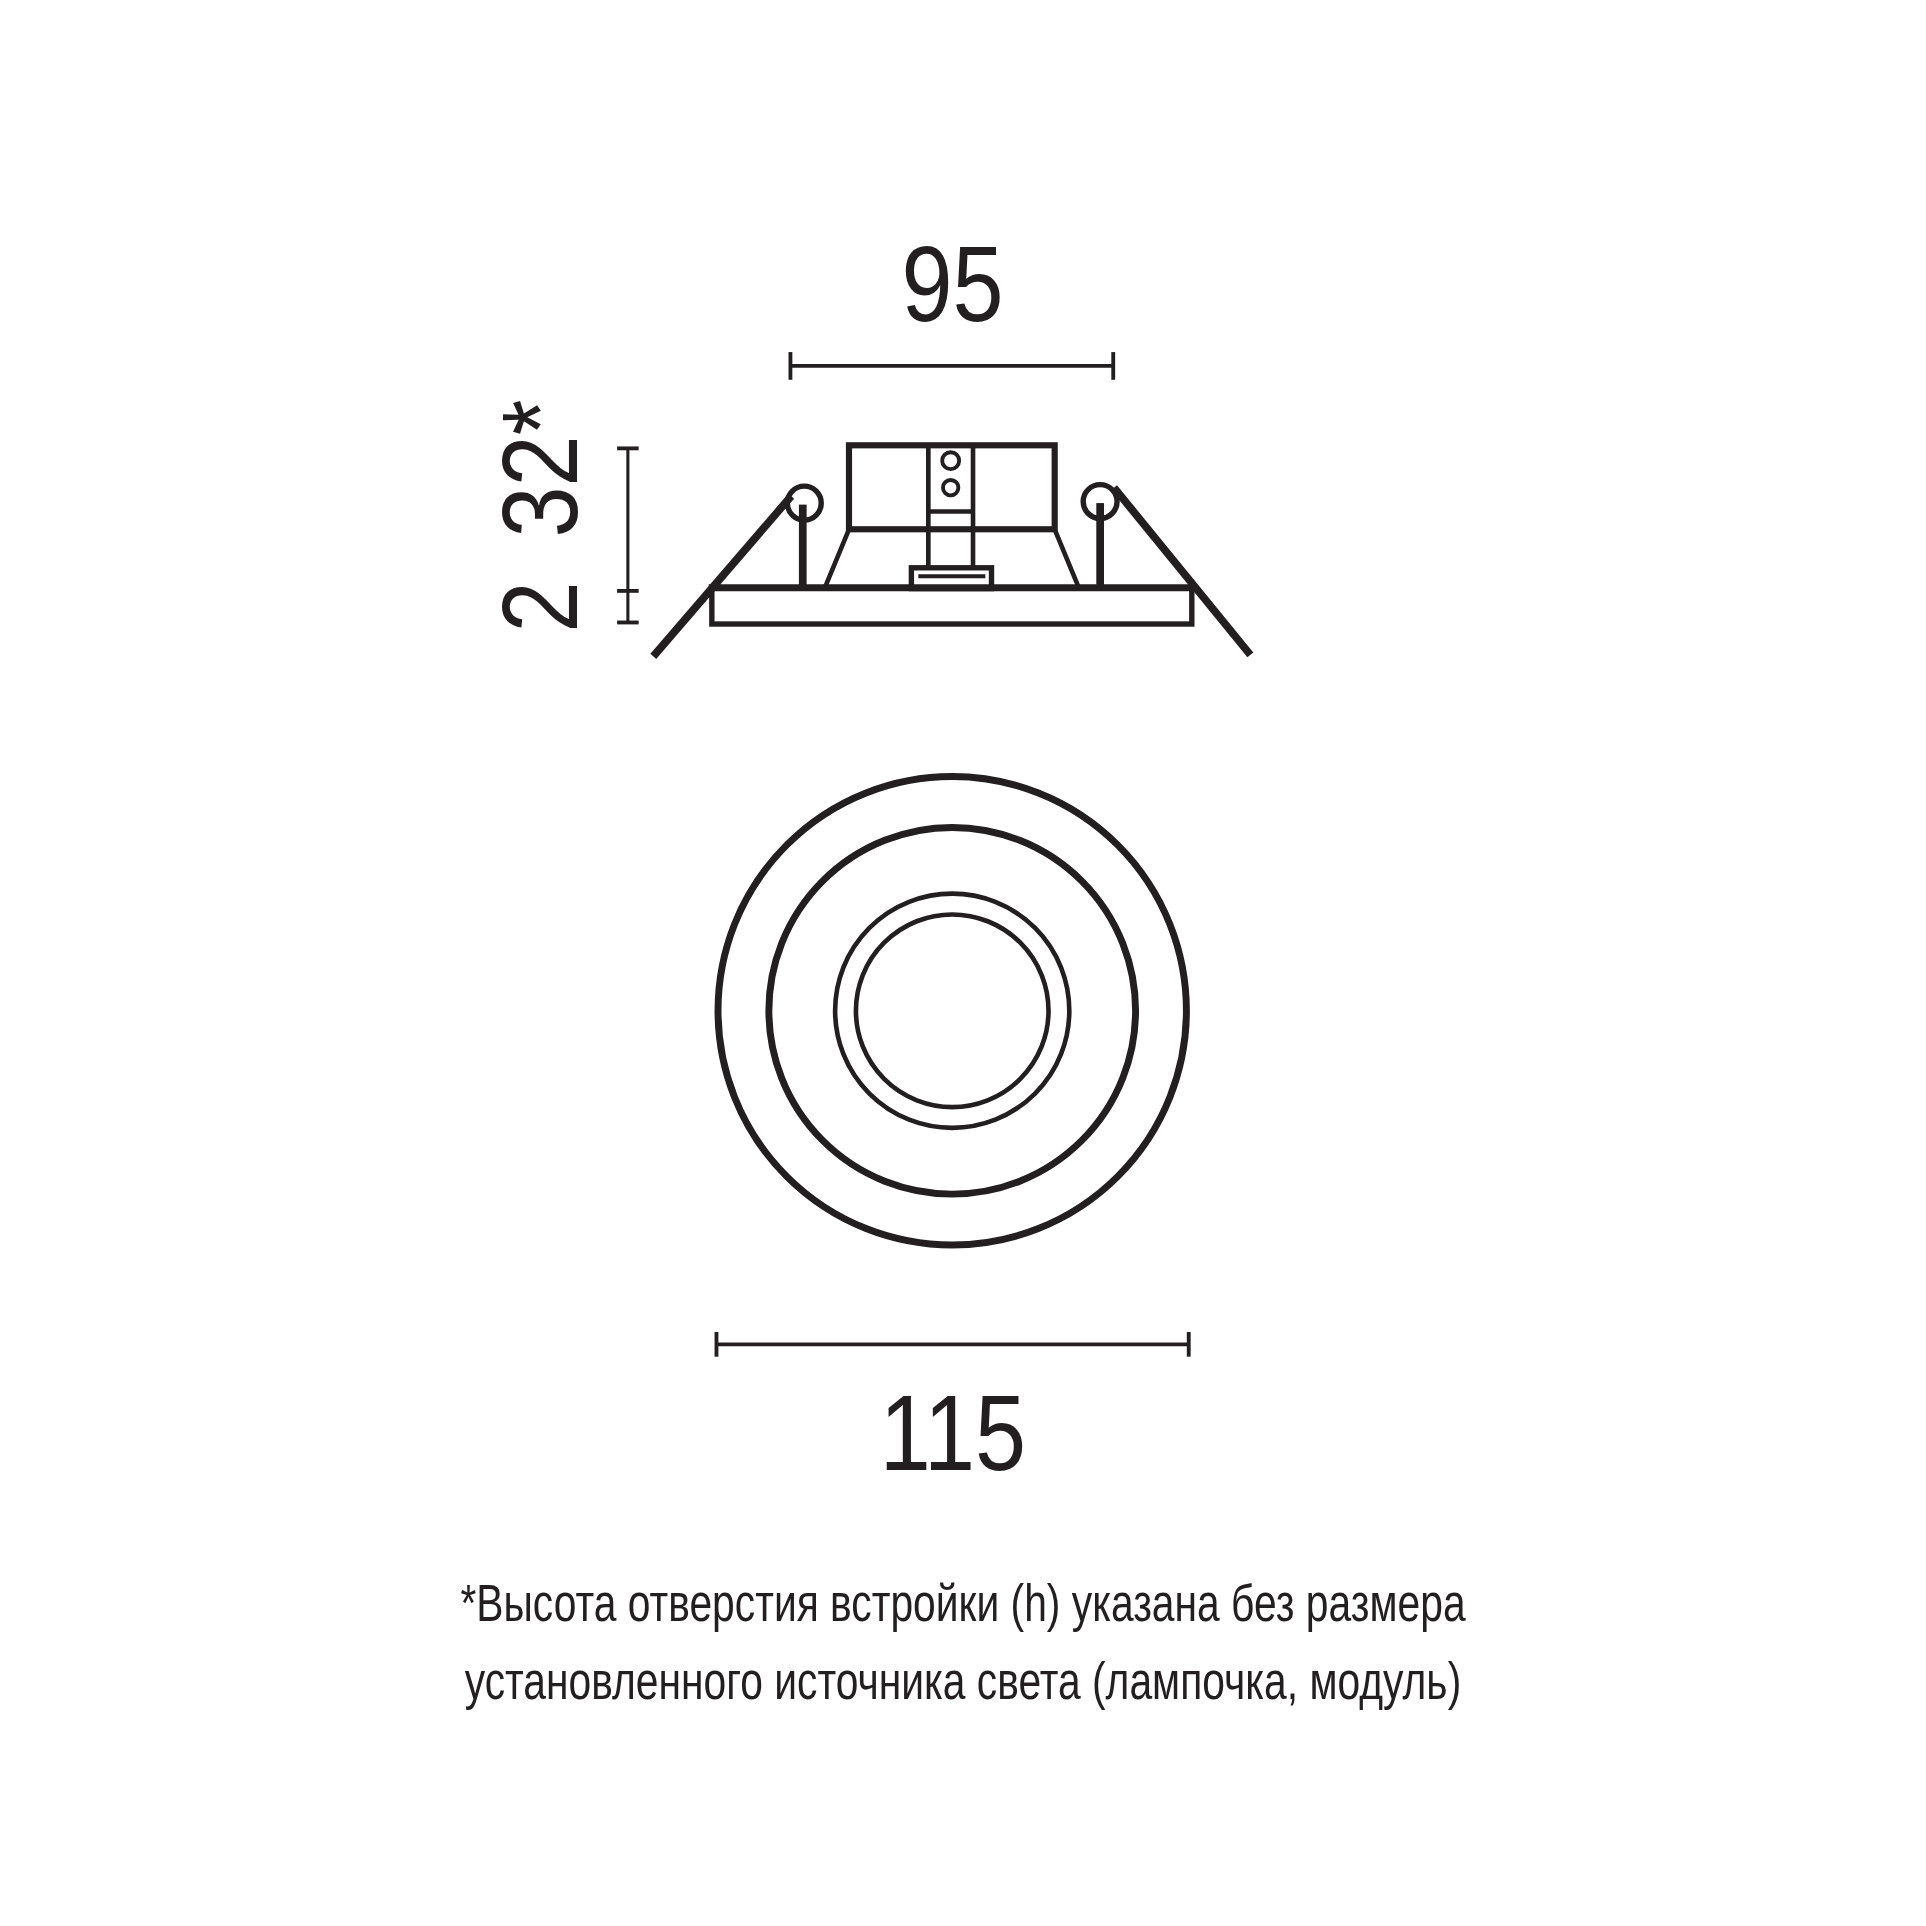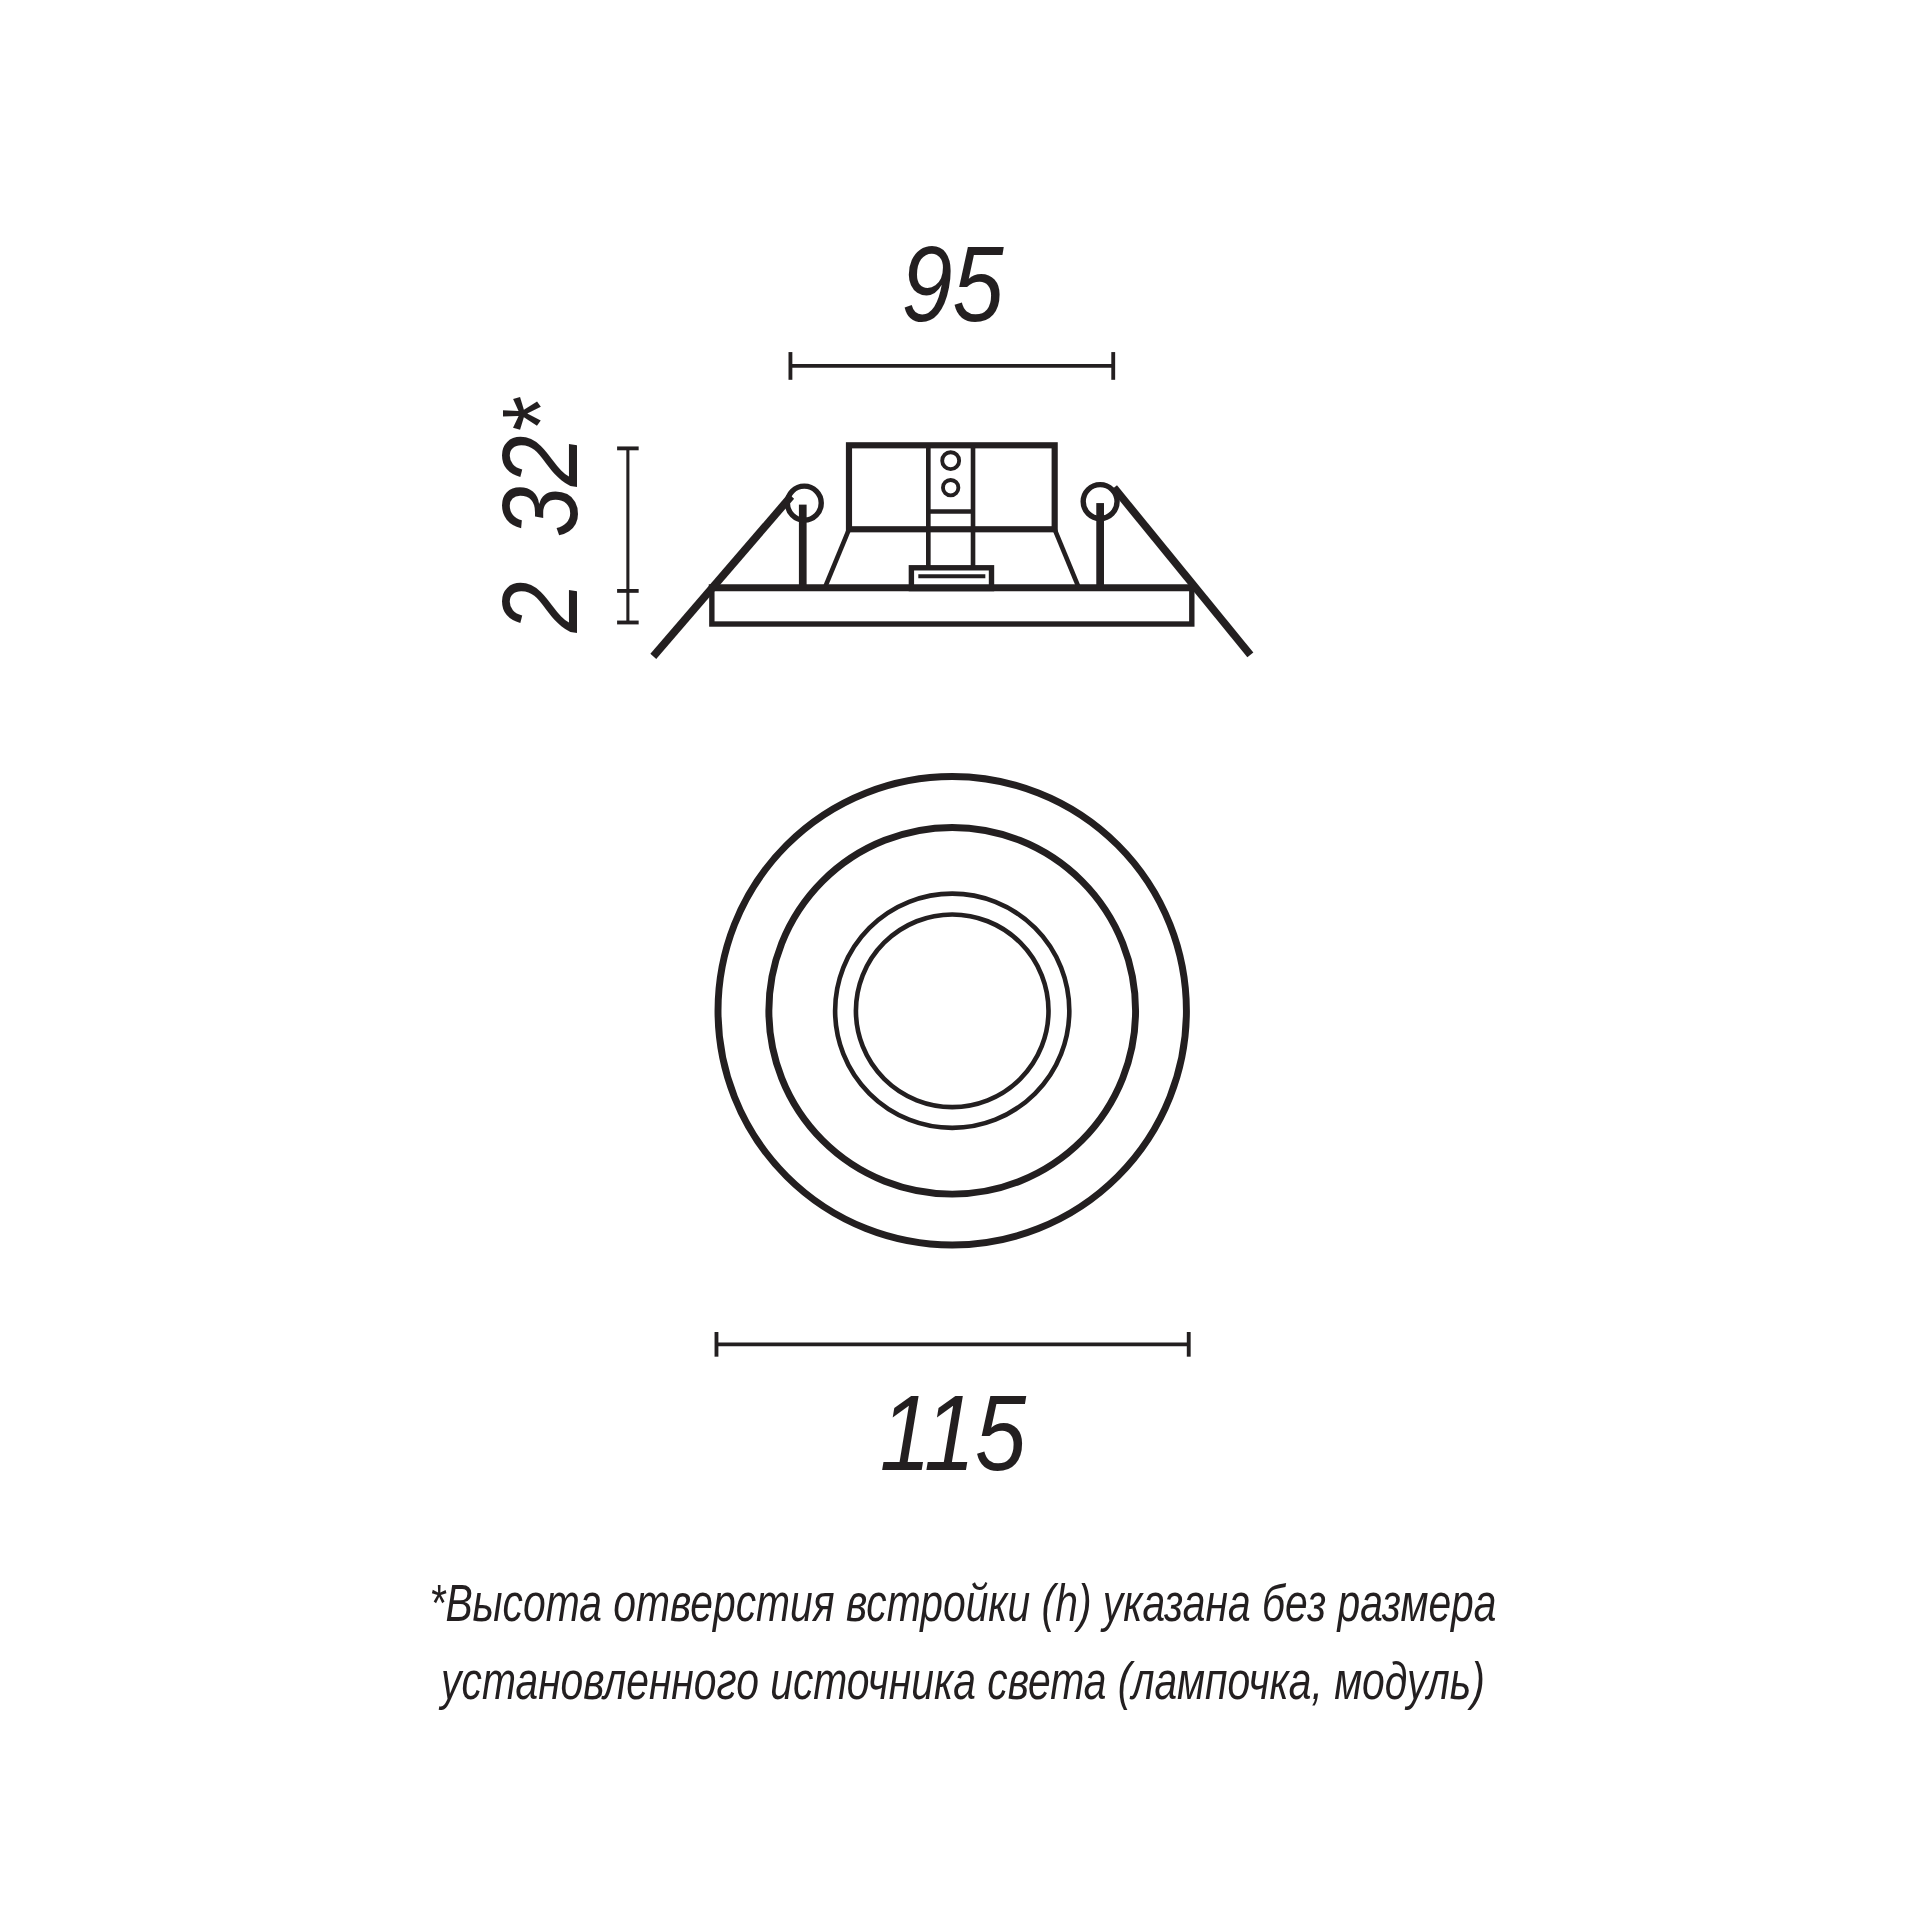--- a/index.html
+++ b/index.html
@@ -8,21 +8,20 @@
     background: #ffffff;
   }
   #canvas {
     position: relative;
     width: 1926px;
     height: 1710px;
     background: #ffffff;
     overflow: hidden;
     font-family: "Liberation Sans", "DejaVu Sans", sans-serif;
     color: #231f20;
-    font-style: italic;
   }
   #drawing-svg {
     position: absolute;
     left: 0;
     top: 0;
     width: 1926px;
     height: 1926px;
   }
   .dim-label {
     position: absolute;

